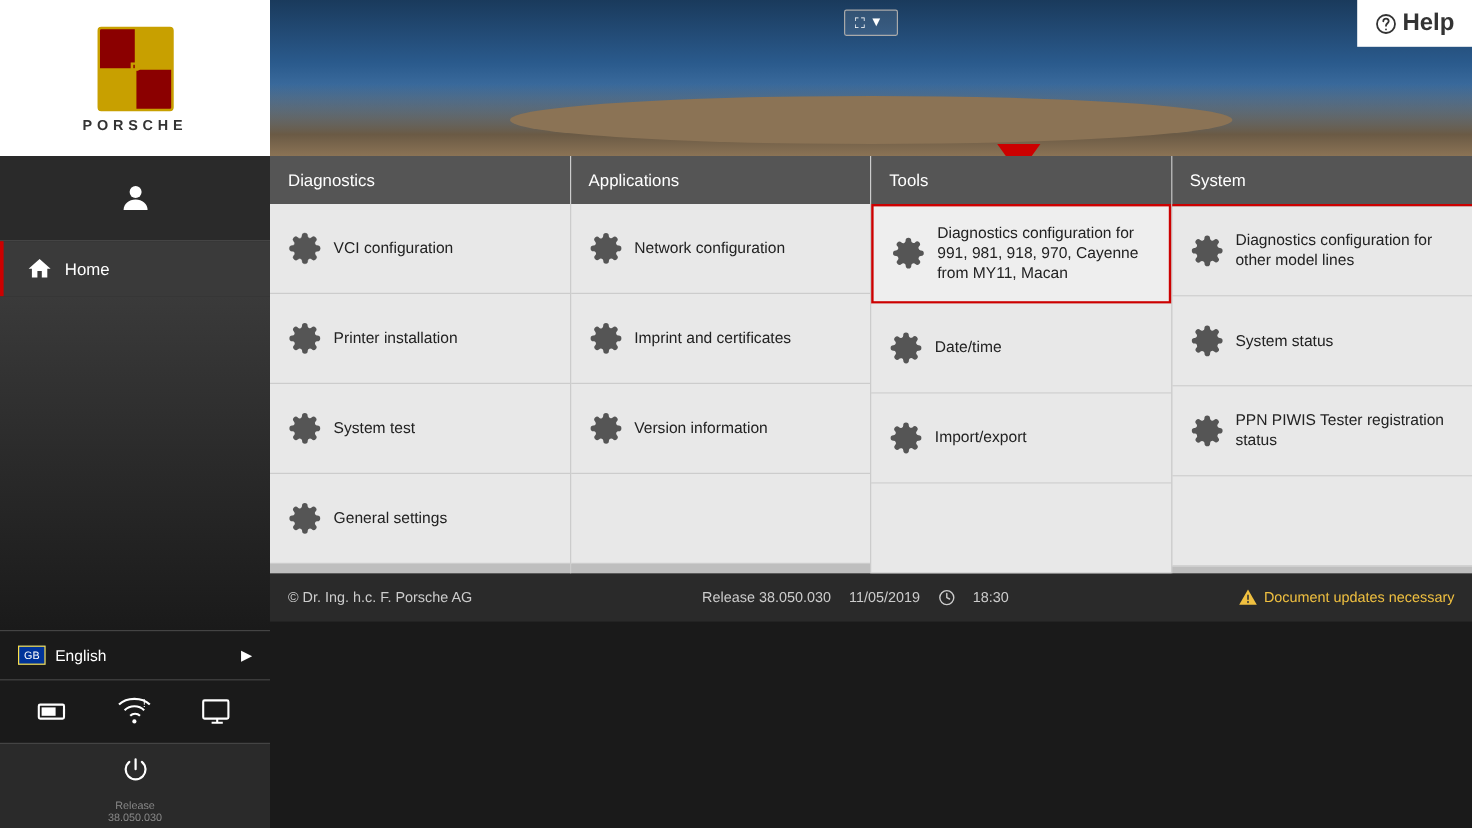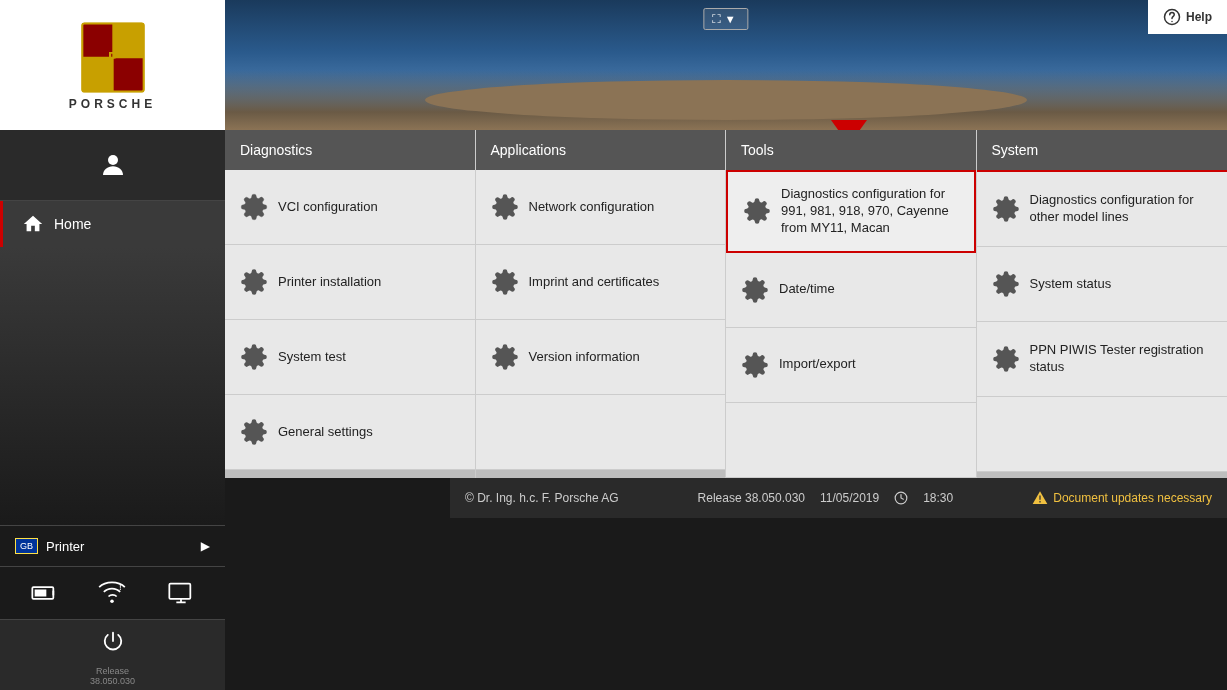--- a/index.html
+++ b/index.html
@@ -24,35 +24,35 @@
     .sidebar-power { display: flex; align-items: center; justify-content: center; padding: 10px; border-top: 1px solid #444; }
     .sidebar-power svg { width: 22px; height: 22px; fill: white; }
     .sidebar-release { font-size: 9px; color: #888; padding: 2px 8px; }
 
     
     .top-image-area { height: 130px; background: linear-gradient(to bottom, #1a3a5c 0%, #2a5a8c 40%, #4a7aac 70%, #6a9acc 100%); position: relative; overflow: hidden; display: flex; align-items: flex-start; justify-content: flex-end; padding: 8px 10px; }
     .maximize-btn { display: flex; align-items: center; border: 1px solid #aaa; background: rgba(255,255,255,0.1); padding: 3px 8px; cursor: pointer; border-radius: 2px; }
     .maximize-btn span { color: white; font-size: 12px; margin-right: 4px; }
     .help-btn { position: absolute; right: 0; top: 0; background: white; padding: 8px 15px; display: flex; align-items: center; cursor: pointer; }
     .help-btn svg { width: 18px; height: 18px; margin-right: 5px; }
-    .help-btn-label { font-size: 12px; font-weight: bold; color: #333; }
+    .help-btn-label { font-size: 20px; font-weight: bold; color: #333; }
 
     
     .menu-grid { display: grid; grid-template-columns: 1fr 1fr 1fr 1fr; background: rgba(220,220,220,0.85); flex: 1; }
     .menu-column { display: flex; flex-direction: column; border-right: 1px solid #ccc; }
     .menu-column:last-child { border-right: none; }
     .menu-header { background: #555; color: white; font-size: 14px; font-weight: normal; padding: 12px 15px; text-align: left; }
     .menu-item { display: flex; align-items: center; padding: 14px 15px; border-bottom: 1px solid #ccc; cursor: pointer; min-height: 75px; background: rgba(240,240,240,0.85); }
     .menu-item.highlighted { border: 2px solid #cc0000; background: rgba(240,240,240,0.95); }
     .gear-icon { width: 28px; height: 28px; margin-right: 10px; flex-shrink: 0; }
     .menu-item-text { font-size: 13px; color: #222; line-height: 1.3; }
     .menu-item-empty { min-height: 75px; background: rgba(240,240,240,0.85); border-bottom: 1px solid #ccc; }
 
     
-    .footer { background: #2a2a2a; height: 40px; display: flex; align-items: center; padding: 0 15px; margin-left: 225px; justify-content: space-between; }
+    .footer { background: #2a2a2a; height: 40px; display: flex; align-items: center; padding: 0 15px; justify-content: space-between; }
     .footer-left { color: #ccc; font-size: 12px; }
     .footer-center { color: #ccc; font-size: 12px; display: flex; align-items: center; gap: 15px; }
     .footer-right { color: #f0c040; font-size: 12px; display: flex; align-items: center; gap: 5px; }
     .footer-right svg { width: 16px; height: 16px; fill: #f0c040; }
 
     
     .crest-container { width: 70px; height: 75px; }
   </style>
 </head>
 <body>
@@ -88,21 +88,21 @@
     </svg>
     <span class="sidebar-home-label">Home</span>
   </div>
 
   <div style="flex:1; background: linear-gradient(to bottom, #3a3a3a, #1a1a1a);"></div>
 
   <div class="sidebar-lang">
     <div class="sidebar-lang-flag">
       <span>GB</span>
     </div>
-    <span class="sidebar-lang-label">Printer</span>
+    <span class="sidebar-lang-label">English</span>
     <span class="sidebar-lang-arrow">▶</span>
   </div>
 
   <div class="sidebar-bottom-icons">
     <svg viewBox="0 0 24 24">
       <rect x="2" y="7" width="18" height="10" rx="1" stroke="white" stroke-width="1.5" fill="none"></rect>
       <rect x="4" y="9" width="10" height="6" fill="white"></rect>
       <path d="M20 10v4" stroke="white" stroke-width="1.5"></path>
     </svg>
     <svg viewBox="0 0 24 24">

